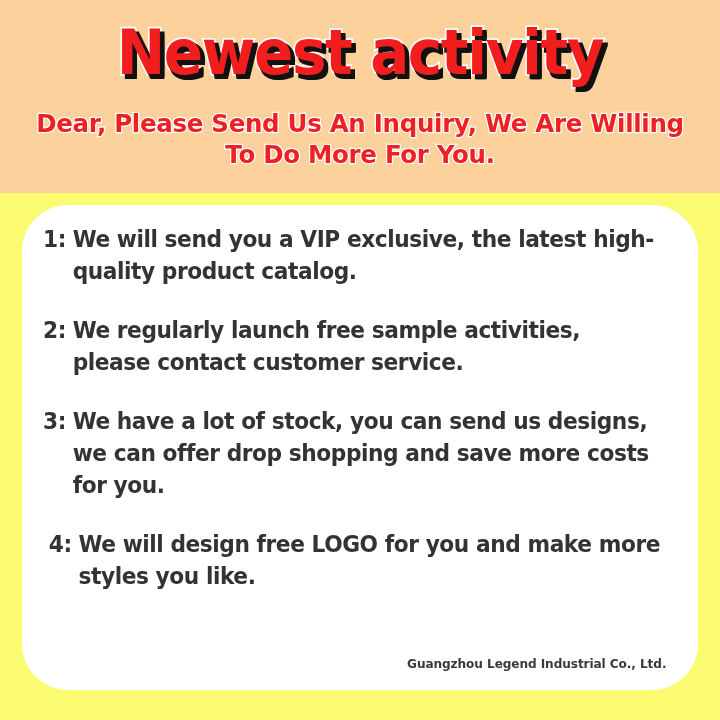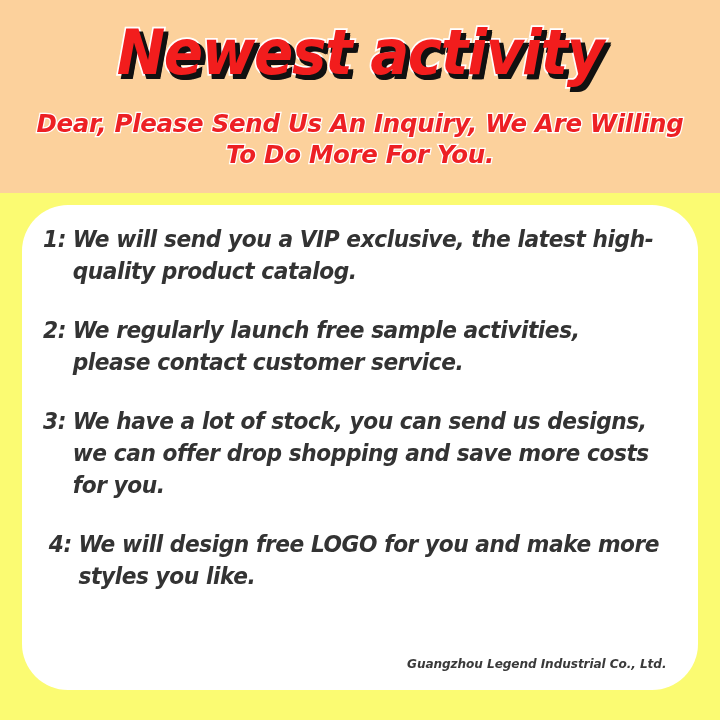--- a/index.html
+++ b/index.html
@@ -12,21 +12,20 @@
     overflow: hidden;
     font-family: "Liberation Sans", sans-serif;
     background: #FBFB72;
   }
 
   #poster {
     position: relative;
     width: 720px;
     height: 720px;
     background: #FBFB72;
-    font-style: italic;
   }
 
   
   .header-band {
     position: absolute;
     left: 0;
     top: 0;
     width: 720px;
     height: 193px;
     background: #FCD19C;

